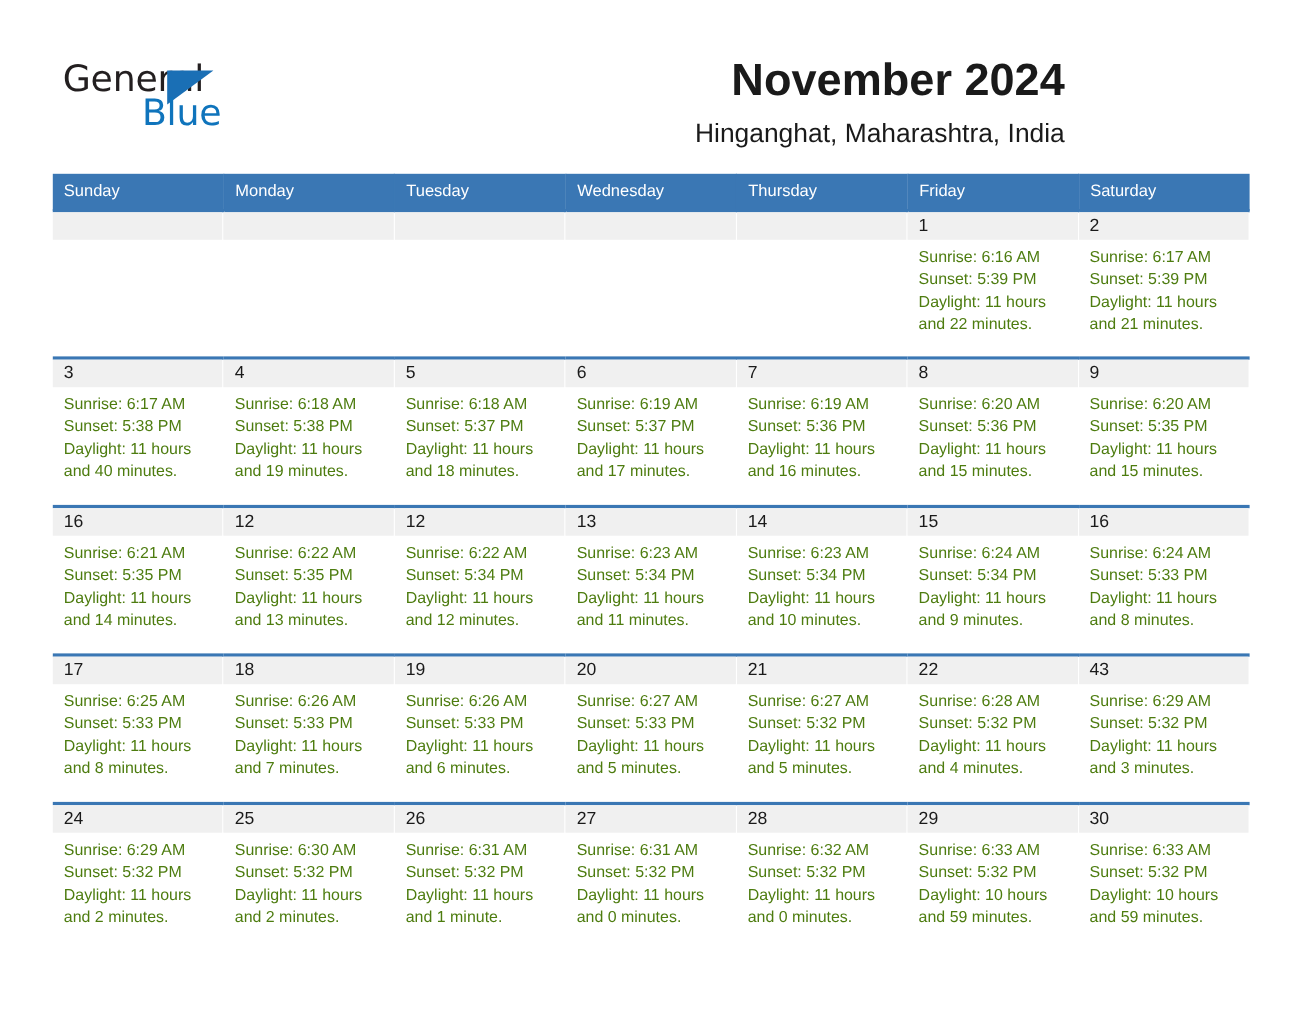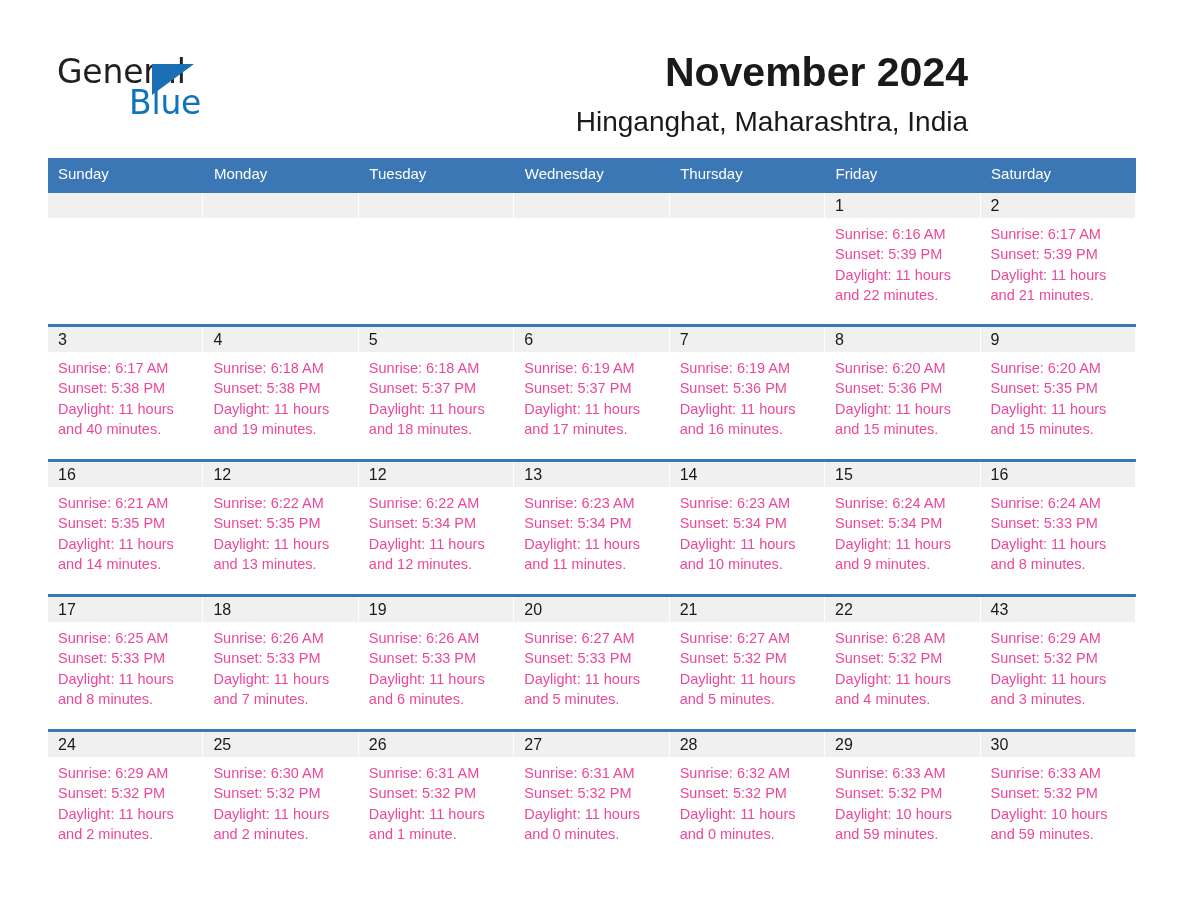--- a/index.html
+++ b/index.html
@@ -74,21 +74,21 @@
     text-align: right;
   }
   .month-title {
     font-size: 41px;
     font-weight: 700;
     color: #1a1a1a;
     line-height: 52px;
     white-space: nowrap;
   }
   .location-title {
-    font-size: 28px;
+    font-size: 24px;
     font-weight: 400;
     color: #1a1a1a;
     line-height: 32px;
     margin-top: 8px;
     white-space: nowrap;
     text-align: right;
   }
 
   
   .calendar {
@@ -138,21 +138,21 @@
     color: #1a1a1a;
     padding-left: 10px;
     box-sizing: border-box;
     margin-right: 1px;
   }
   .daynum-band.empty { color: transparent; }
   .cell-body {
     padding: 6px 8px 0 10px;
     font-size: 14.5px;
     line-height: 20.4px;
-    color: #ec4899;
+    color: #4d7c0f;
   }
   .cell-body div { white-space: nowrap; }
   td.blank .cell-body { visibility: hidden; }
 </style>
 </head>
 <body>
 
 <div class="page">
 
   <div class="header">

